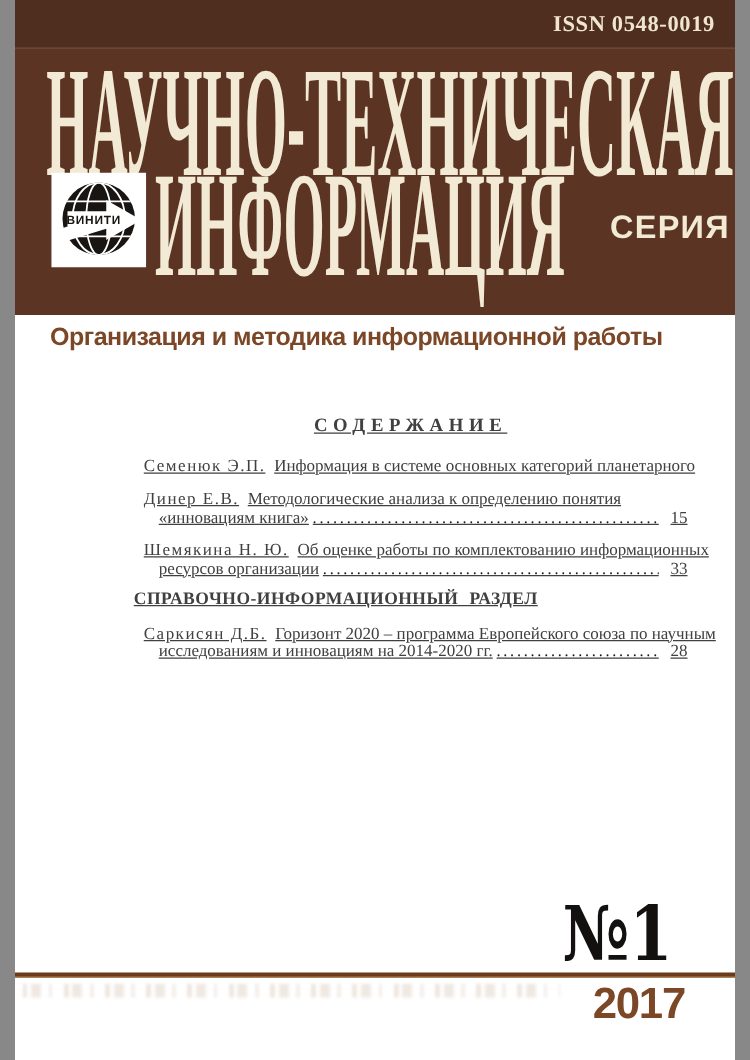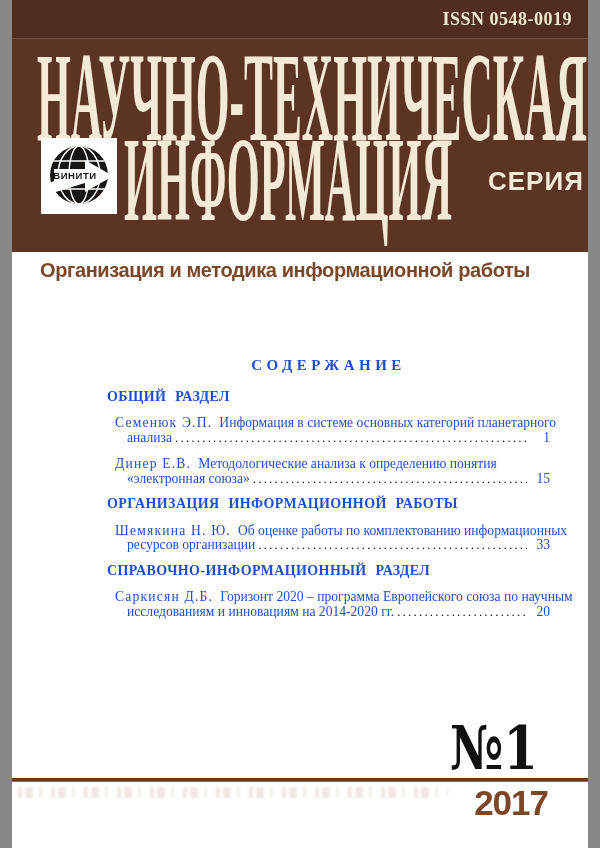--- a/index.html
+++ b/index.html
@@ -30,22 +30,22 @@
   }
   .logo{position:absolute;top:138px;left:29px;width:76px;height:76px;}
   
   .subtitle{
     position:absolute;top:259px;left:28px;width:560px;
     font:bold 20px "Liberation Sans",sans-serif;
     color:#7b4726;letter-spacing:-0.4px;white-space:nowrap;
   }
   
   .toc{
-    position:absolute;top:358px;left:95px;width:443px;
-    color:#1d4ed8;font-size:13.6px;line-height:14.5px;
+    position:absolute;top:334px;left:95px;width:443px;
+    color:#404040;font-size:13.6px;line-height:14.5px;text-decoration:underline;
   }
   .toc-heading{
     text-align:center;font-weight:bold;font-size:15px;
     letter-spacing:4.5px;margin:0 0 17px 0;
   }
   .toc-section{margin-bottom:11px;}
   .sec-title{
     font-weight:bold;font-size:14px;letter-spacing:.4px;
     word-spacing:5px;margin:0 0 8px 0;
   }
@@ -121,59 +121,52 @@
       <text x="34" y="41" text-anchor="middle" font-family="Liberation Sans, sans-serif" font-weight="bold" font-size="9.5" letter-spacing="0.6" fill="#181512">ВИНИТИ</text>
     </svg>
   </div>
 
   <div class="subtitle">Организация и методика информационной работы</div>
 
   <div class="toc">
     <div class="toc-heading">СОДЕРЖАНИЕ</div>
 
     <div class="toc-section">
-      <div class="sec-title">ОБЩИЙ РАЗДЕЛ</div>
       <div class="toc-item">
         <div class="item-line1"><span class="author">Семенюк Э.П.</span><span>Информация в системе основных категорий планетарного</span></div>
-        <div class="item-line2">
-          <span class="l2text">анализа</span>
-          <span class="leader"></span>
-          <span class="pagenum">1</span>
-        </div>
       </div>
       <div class="toc-item">
         <div class="item-line1"><span class="author">Динер Е.В.</span><span>Методологические анализа к определению понятия</span></div>
         <div class="item-line2">
-          <span class="l2text">«электронная союза»</span>
+          <span class="l2text">«инновациям книга»</span>
           <span class="leader"></span>
           <span class="pagenum">15</span>
         </div>
       </div>
     </div>
 
     <div class="toc-section">
-      <div class="sec-title">ОРГАНИЗАЦИЯ ИНФОРМАЦИОННОЙ РАБОТЫ</div>
       <div class="toc-item">
         <div class="item-line1"><span class="author">Шемякина Н. Ю.</span><span>Об оценке работы по комплектованию информационных</span></div>
         <div class="item-line2">
           <span class="l2text">ресурсов организации</span>
           <span class="leader"></span>
           <span class="pagenum">33</span>
         </div>
       </div>
     </div>
 
     <div class="toc-section">
       <div class="sec-title">СПРАВОЧНО-ИНФОРМАЦИОННЫЙ РАЗДЕЛ</div>
       <div class="toc-item">
         <div class="item-line1"><span class="author">Саркисян Д.Б.</span><span>Горизонт 2020 – программа Европейского союза по научным</span></div>
         <div class="item-line2">
           <span class="l2text">исследованиям и инновациям на 2014-2020 гг.</span>
           <span class="leader"></span>
-          <span class="pagenum">20</span>
+          <span class="pagenum">28</span>
         </div>
       </div>
     </div>
   </div>
 
   <div class="issue-number">№1</div>
   <div class="bottom-rule"></div>
   <div class="ghost-row"></div>
   <div class="issue-year">2017</div>
 

